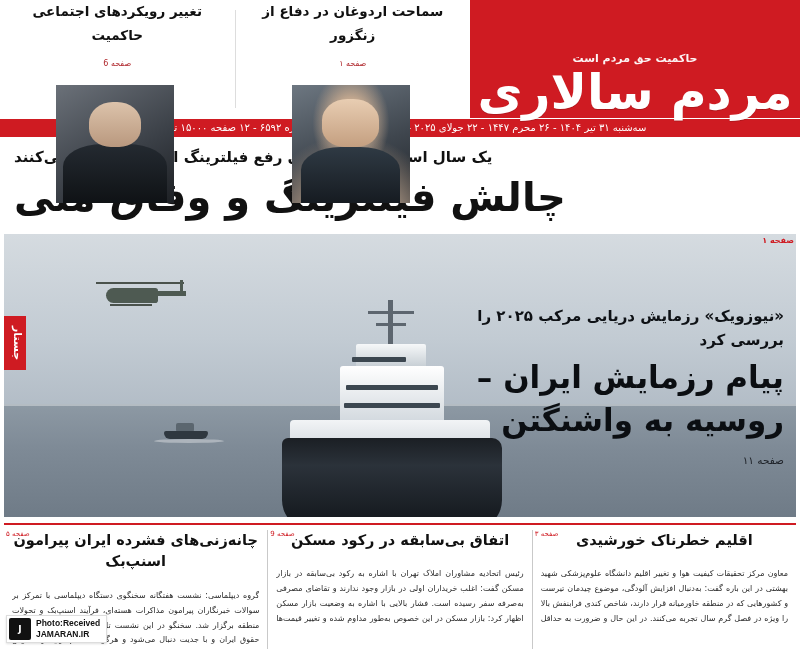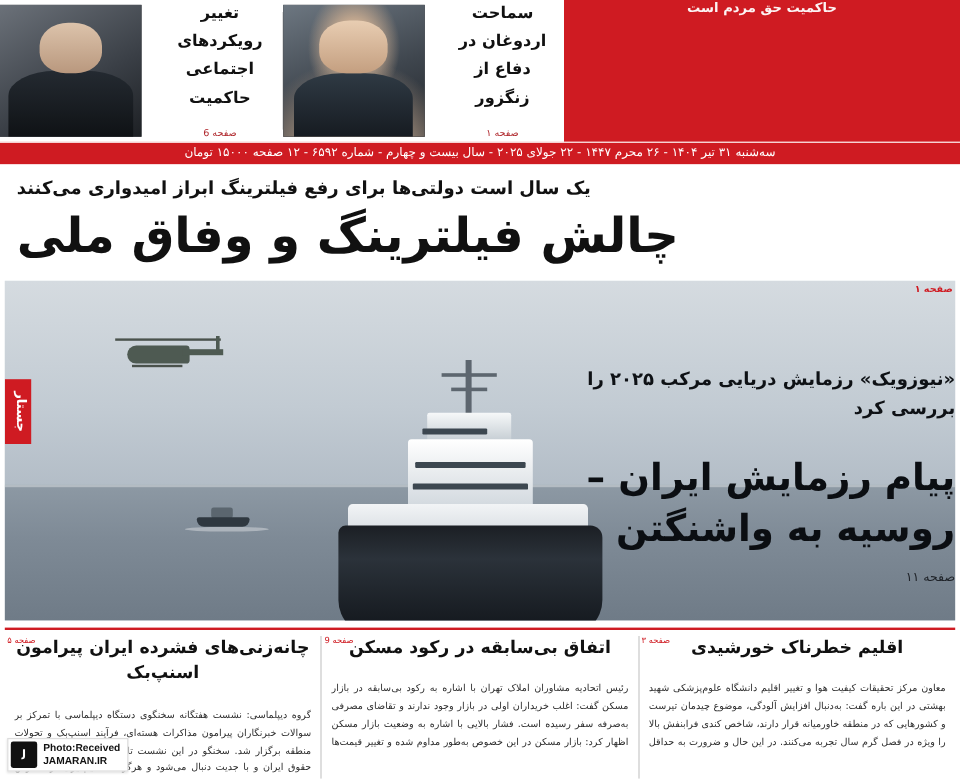--- a/index.html
+++ b/index.html
@@ -22,21 +22,21 @@
     display:flex;flex-direction:row;
     border-bottom:0;
     background:#fff;
     position:relative;
   }
   .logo-block{
     width:330px;height:118px;
     background:#cf1b22;
     color:#fff;
     display:flex;flex-direction:column;
-    align-items:center;justify-content:space-between;
+    align-items:center;justify-content:flex-end;
     position:relative;
     flex:0 0 330px;
   }
   .logo-kicker{
     font-size:11px;
     letter-spacing:0.5px;
     margin-bottom:2px;
     font-weight:bold;
     opacity:.95;
   }
@@ -47,21 +47,21 @@
     letter-spacing:-1px;
     text-shadow:0 1px 0 rgba(0,0,0,.15);
     white-space:nowrap;
   }
   .masthead-stories{
     flex:1;
     display:flex;flex-direction:row;
     align-items:stretch;
   }
   .ms-item{
-    display:flex;flex-direction:row;
+    display:flex;flex-direction:column;
     align-items:center;
     flex:1;
     padding:0;
     position:relative;
     gap:10px;
   }
   .ms-divider{
     width:1px;background:#ddd;margin:10px 0;
   }
   .ms-text{
@@ -254,29 +254,29 @@
   }
   .boat-top{
     position:absolute;left:12px;bottom:7px;width:18px;height:9px;
     background:#5b666f;border-radius:2px;
   }
   .wake{
     position:absolute;bottom:-4px;left:-10px;width:70px;height:4px;
     background:rgba(255,255,255,.35);border-radius:50%;
   }
   .hero-text{
-    position:absolute;right:0;top:70px;
+    position:absolute;right:12px;top:70px;
     text-align:right;color:#0f1216;
     width:330px;
   }
   .hero-kicker{
     font-size:15px;font-weight:bold;line-height:1.6;color:#0e1115;
   }
   .hero-title{
-    font-size:31px;font-weight:bold;line-height:1.38;margin-top:25px;color:#0b0e12;
+    font-size:31px;font-weight:bold;line-height:1.38;margin-top:4px;color:#0b0e12;
   }
   .hero-page{
     margin-top:12px;font-size:10.5px;color:#20242a;
   }
   .hero-side-tag{
     position:absolute;left:0;top:82px;
     width:18px;
     background:#cf1b22;color:#fff;
     font-size:11px;font-weight:bold;
     padding:10px 2px;
@@ -340,20 +340,21 @@
 </style>
 </head>
 <body>
 
 <div class="page">
 
   <div class="masthead">
 
     <div class="logo-block">
       <div class="logo-kicker">حاکمیت حق مردم است</div>
+      <div class="logo-title">مردم سالاری</div>
     </div>
 
     <div class="masthead-stories">
 
       <div class="ms-item">
         <div class="ms-text">
           <span>سماحت اردوغان در دفاع از زنگزور</span>
           <span class="ms-page">صفحه ۱</span>
         </div>
         <div class="ms-photo">

